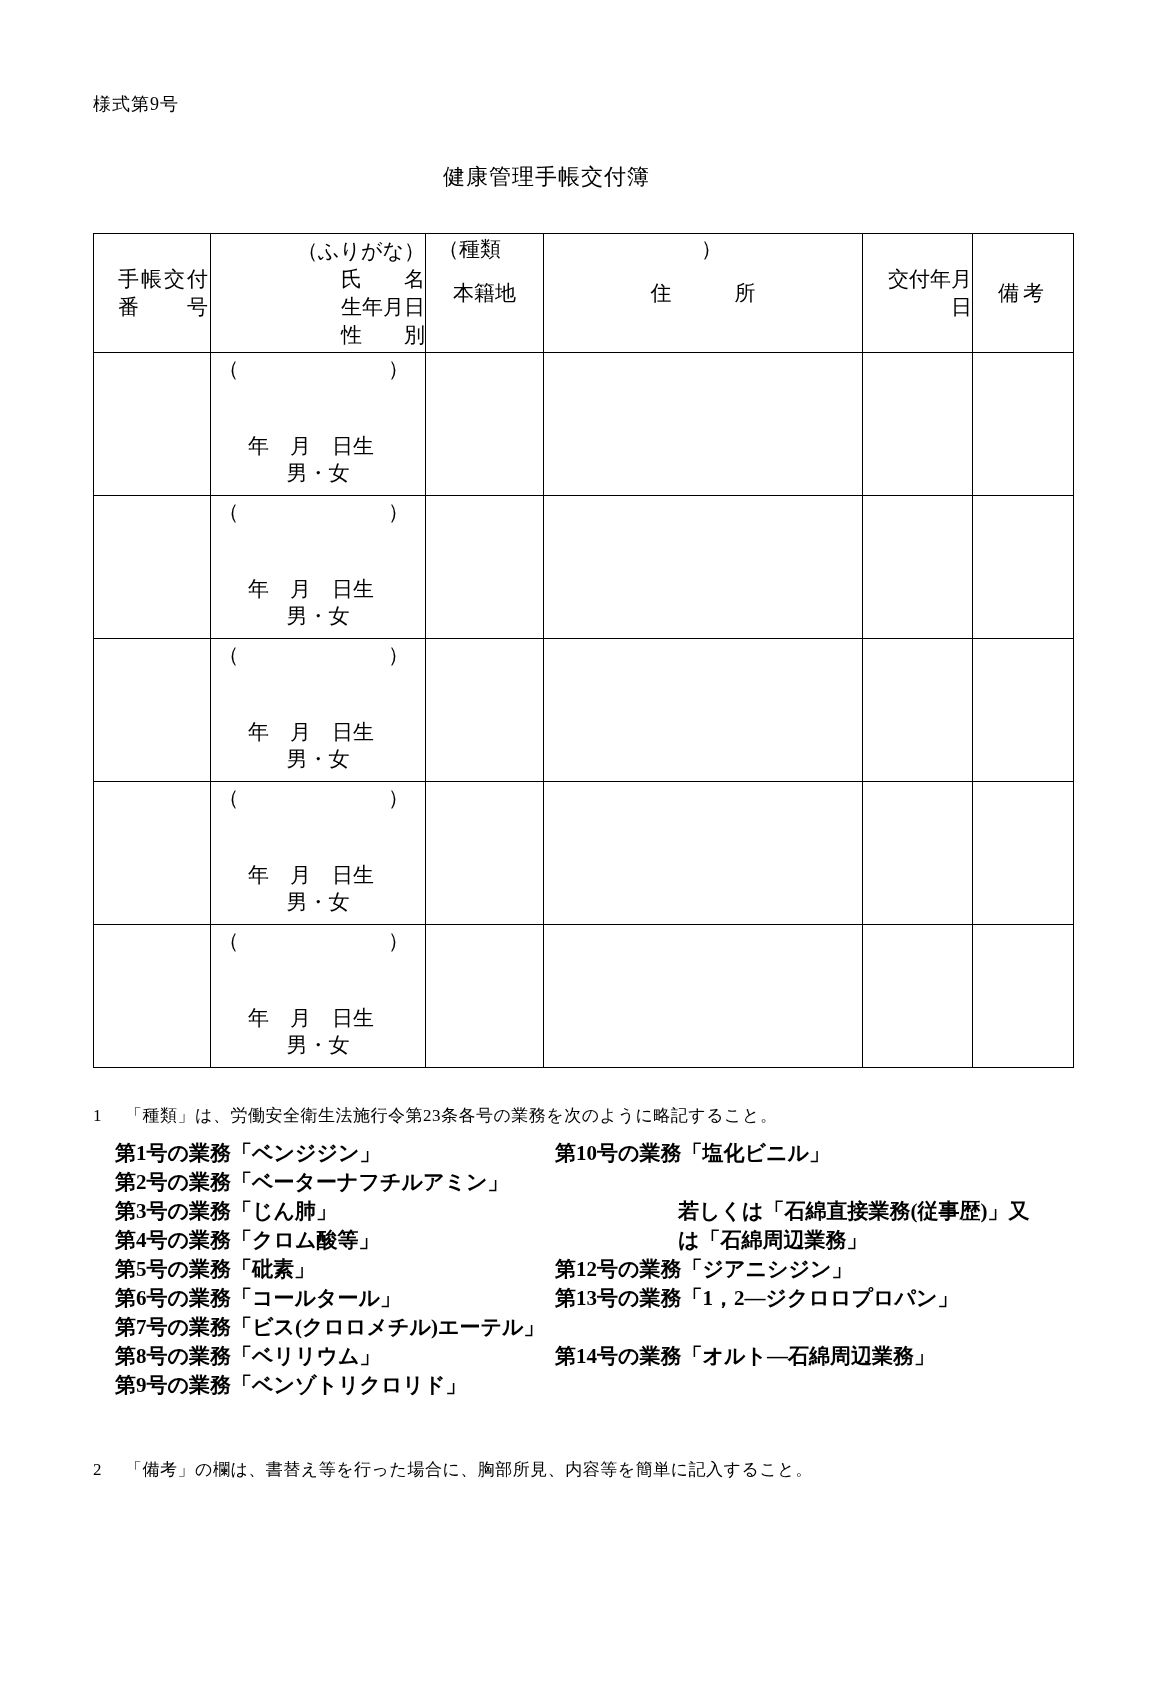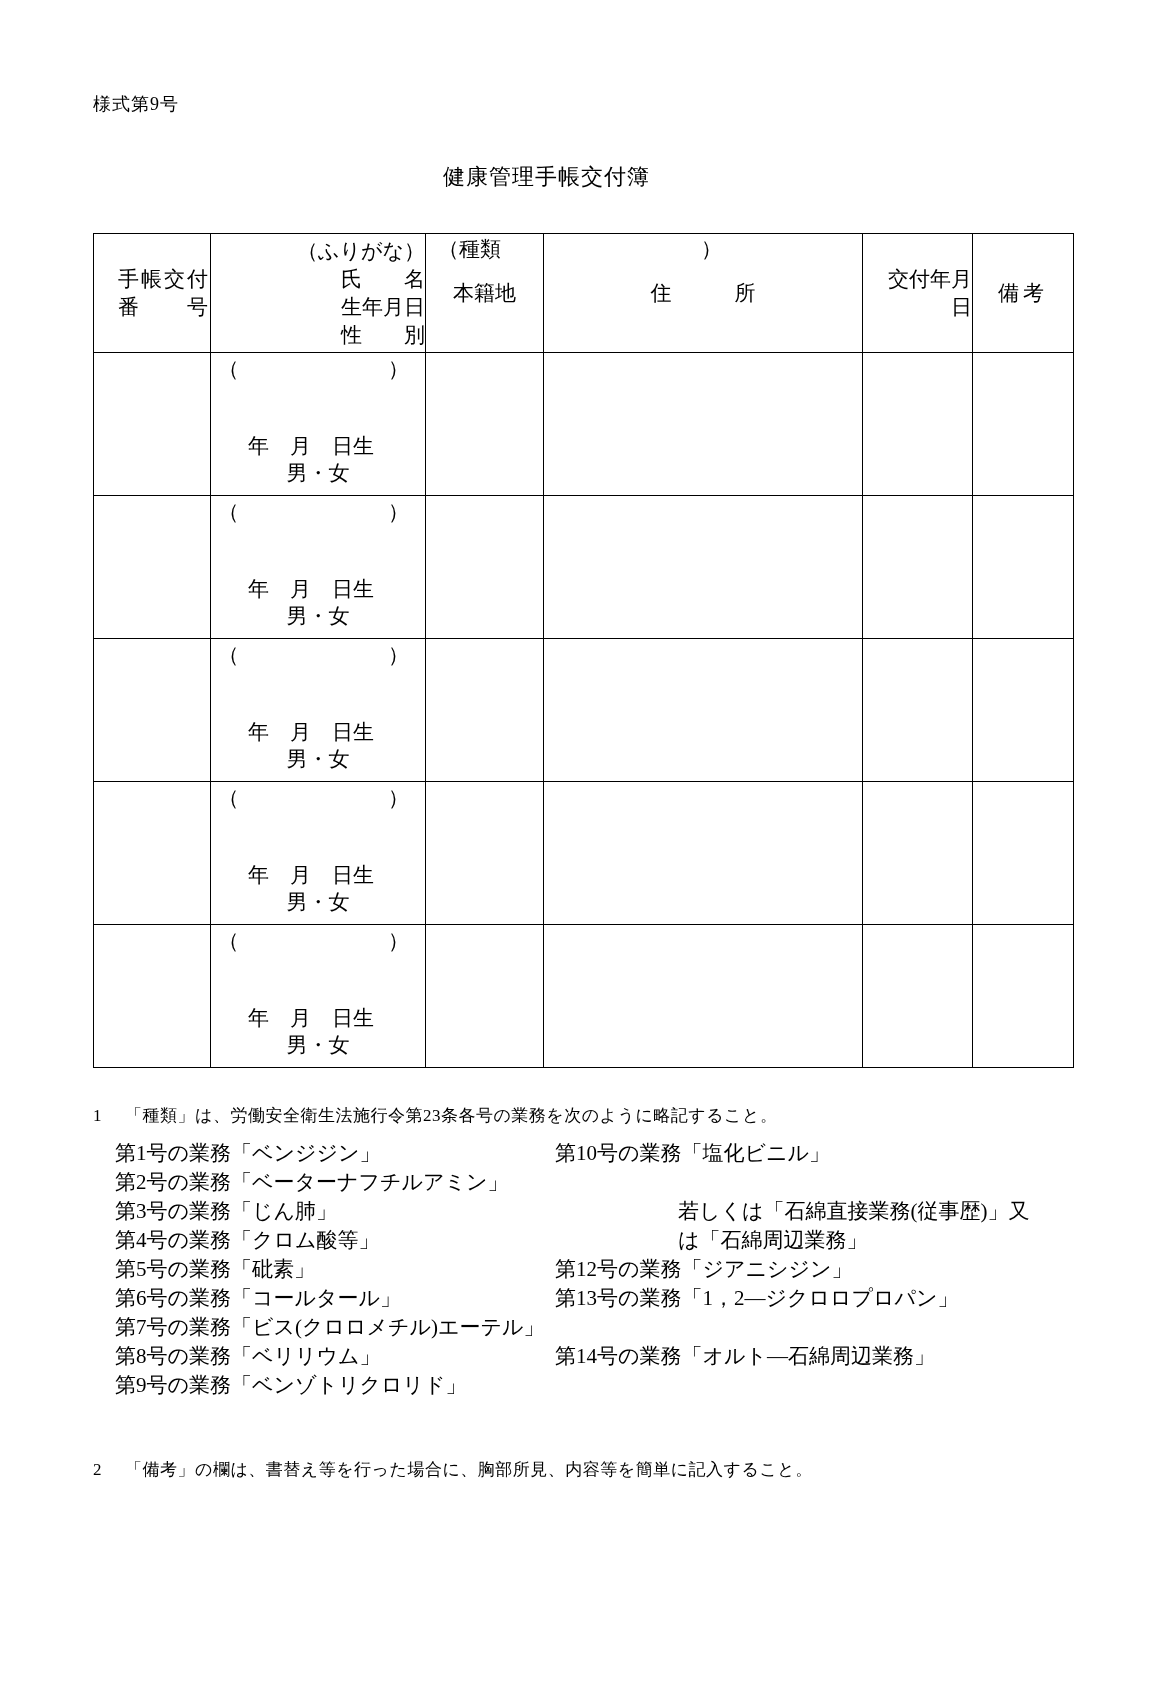--- a/index.html
+++ b/index.html
@@ -35,21 +35,21 @@
                 line-height:26px; font-size:21px; }
   .bottom-block { margin-top:auto; }
   .birth-line { text-align:center; padding-right:14px; line-height:27px; white-space:pre; }
   .gender-line { text-align:center; line-height:27px; white-space:pre; }
 
   .note-head { position:absolute; font-size:17px; letter-spacing:0.5px; white-space:nowrap; }
   .note-head .num { display:inline-block; width:32px; }
   .note1-head { left:93px; top:1104px; }
   .note2-head { left:93px; top:1458px; }
 
-  .note-list { position:absolute; left:115px; top:1139px; width:1000px; font-size:21px; }
+  .note-list { position:absolute; left:115px; top:1139px; width:1000px; font-size:21px;font-weight:bold; }
   .note-line { position:relative; height:29px; }
   .nl-left  { position:absolute; left:0; top:0; white-space:pre; }
   .nl-right { position:absolute; left:440px; top:0; white-space:pre; }
   .nl-right.indent { left:563px; }
 </style>
 </head>
 <body>
 
 <div class="page">
 

